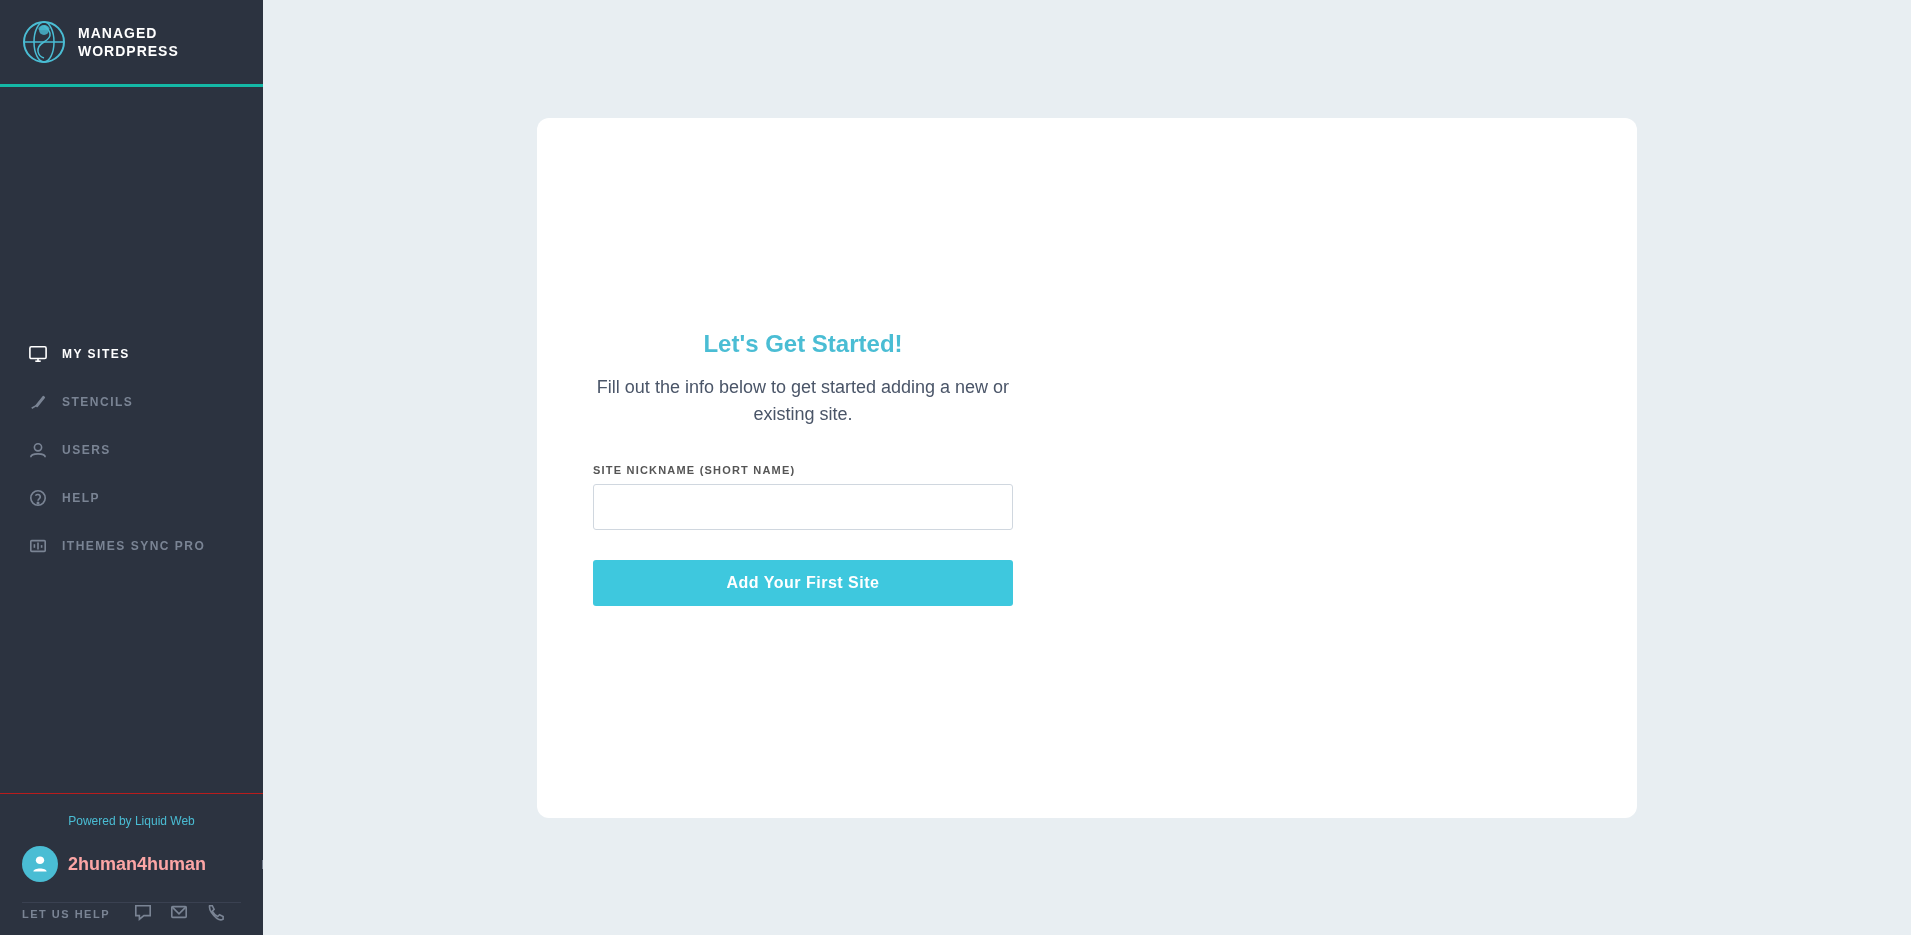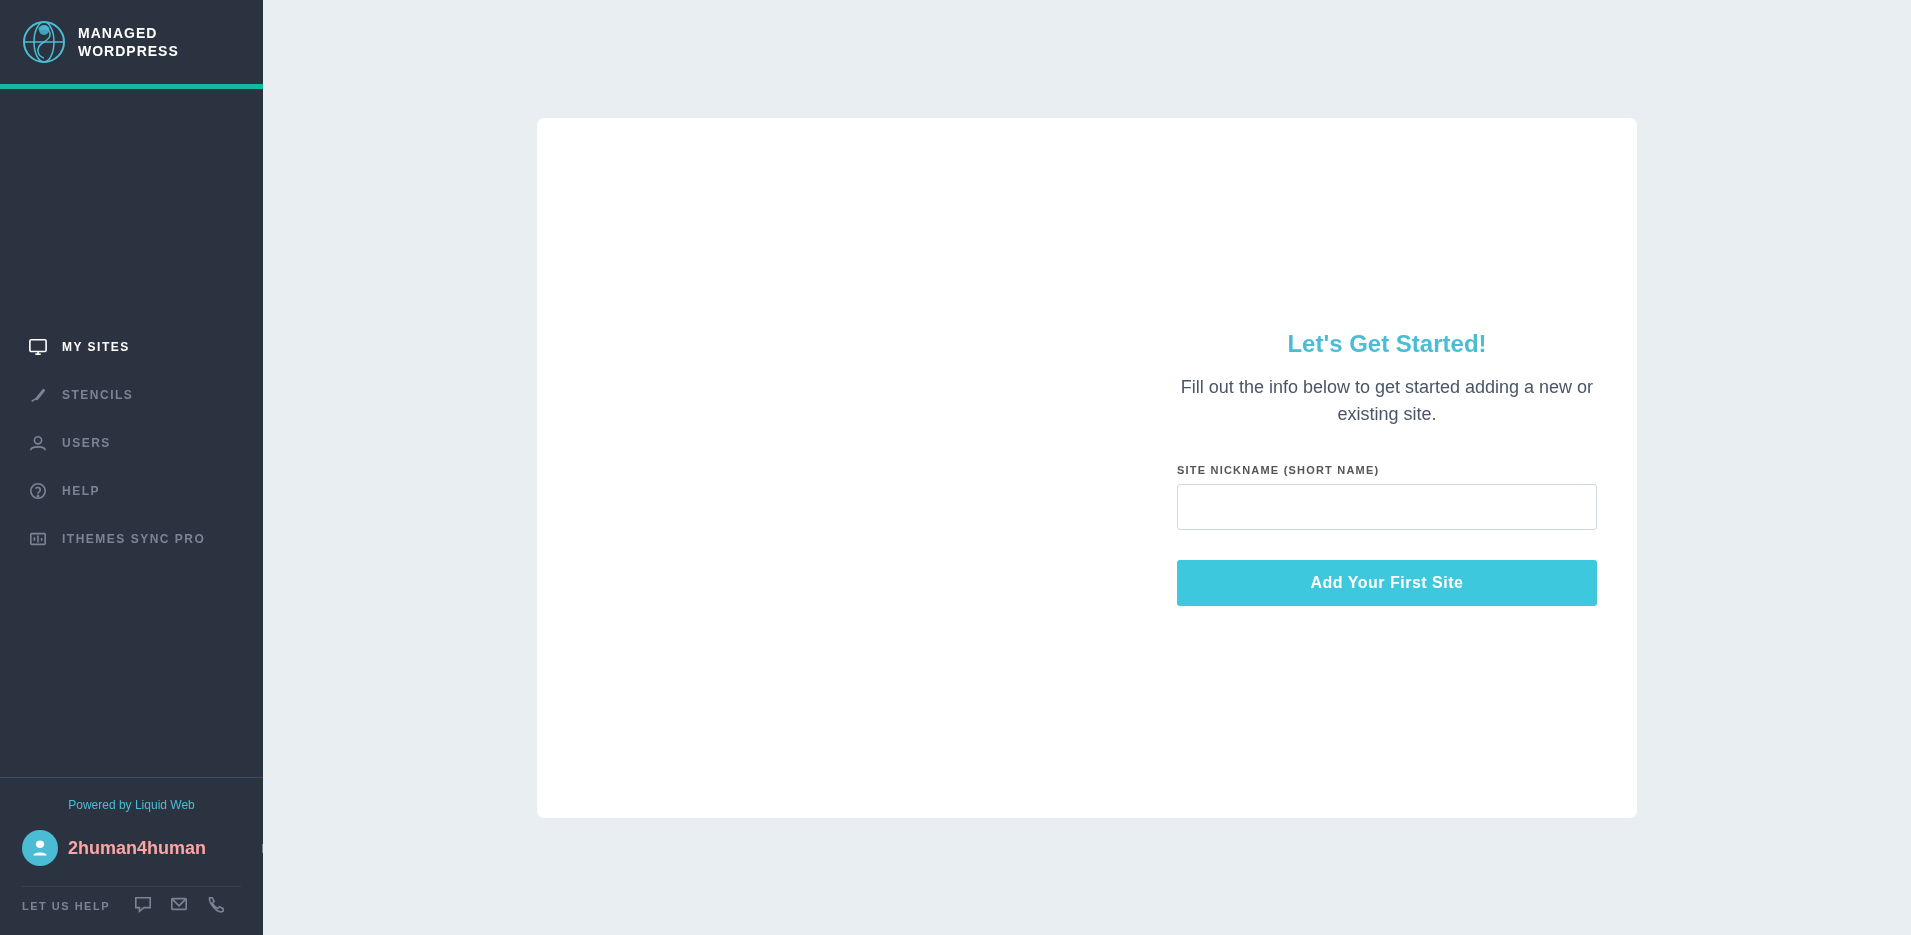--- a/index.html
+++ b/index.html
@@ -12,21 +12,21 @@
       background: #2c3340;
       display: flex;
       flex-direction: column;
       height: 100%;
     }
 
     #sidebar-logo {
       display: flex;
       align-items: center;
       padding: 20px 22px;
-      border-bottom: 5px solid #14b8a6;
+      border-bottom: 3px solid #14b8a6;
       margin-bottom: 20px;
     }
 
     .logo-icon {
       width: 44px;
       height: 44px;
       margin-right: 12px;
       flex-shrink: 0;
     }
 
@@ -127,21 +127,21 @@
       letter-spacing: 1px;
       text-transform: uppercase;
       cursor: pointer;
       padding-left: 45px;
     }
 
     .let-us-help {
       display: flex;
       align-items: center;
       gap: 18px;
-      padding: 8px 0;
+      padding: 0 0;
       border-top: 1px solid #3a4151;
     }
 
     .let-us-help-label {
       color: #7a8494;
       font-size: 11px;
       font-weight: 600;
       letter-spacing: 1.5px;
       text-transform: uppercase;
       margin-right: 6px;
@@ -158,28 +158,28 @@
       flex: 1;
       background: #e8eef2;
       display: flex;
       align-items: center;
       justify-content: center;
       padding: 40px;
     }
 
     .form-card {
       background: #fff;
-      border-radius: 7px;
+      border-radius: 12px;
       width: 1100px;
       max-width: 100%;
       min-height: 700px;
       display: flex;
       align-items: center;
-      justify-content: flex-end;
-      padding: 60px 40px;
+      justify-content: flex-start;
+      padding: 60px 56px;
     }
 
     .form-inner {
       width: 420px;
       max-width: 100%;
       text-align: center;
     }
 
     .form-title {
       color: #4abdd4;

